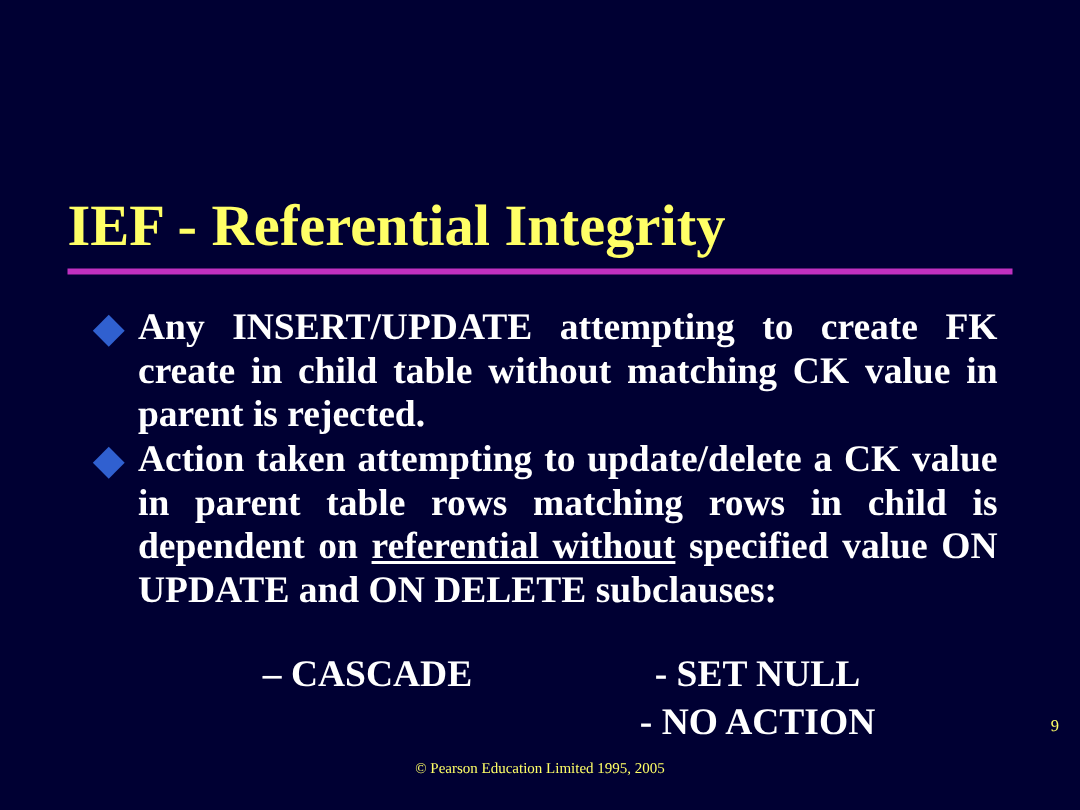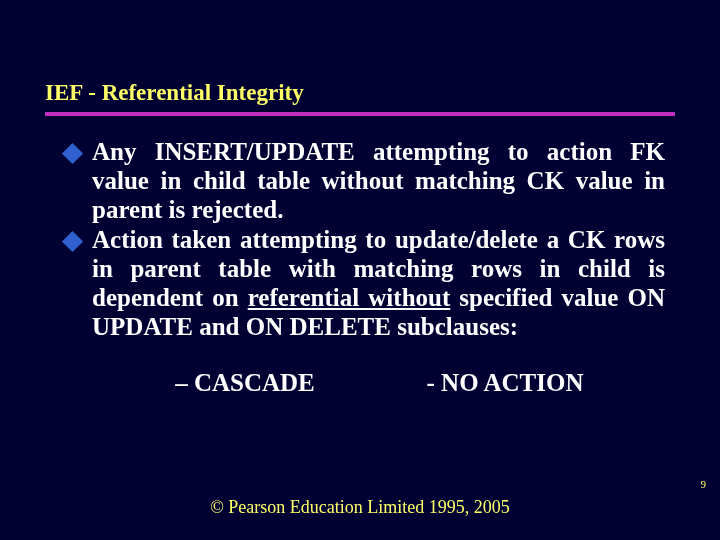--- a/index.html
+++ b/index.html
@@ -11,26 +11,27 @@
     position: relative;
   }
   .slide {
     width: 720px;
     height: 540px;
     padding: 80px 45px 0 45px;
     position: relative;
   }
   .title {
     color: #ffff66;
-    font-size: 23px;
+    font-size: 39px;
     font-weight: bold;
     padding-bottom: 6px;
     border-bottom: 4px solid #c030c0;
     margin-bottom: 22px;
     font-family: "Times New Roman", Times, serif;
+    margin-top: 48px;
   }
   .content {
     padding: 0 10px 0 20px;
   }
   .bullet-item {
     display: flex;
     align-items: flex-start;
     margin-bottom: 2px;
   }
   .bullet-icon {
@@ -71,21 +72,21 @@
     white-space: nowrap;
     font-family: "Times New Roman", Times, serif;
   }
   .footer {
     position: absolute;
     left: 0;
     bottom: 22px;
     width: 720px;
     text-align: center;
     color: #ffff66;
-    font-size: 18px;
+    font-size: 10px;
     font-family: "Times New Roman", Times, serif;
   }
   .slide-number {
     position: absolute;
     right: 14px;
     bottom: 50px;
     color: #ffff66;
     font-size: 11px;
     font-family: "Times New Roman", Times, serif;
   }
@@ -95,36 +96,37 @@
 
 <div class="slide">
 
   <div class="title">IEF - Referential Integrity</div>
 
   <div class="content">
 
     <div class="bullet-item">
       <div class="bullet-icon"></div>
       <div class="bullet-text">
-        <span>Any INSERT/UPDATE attempting to action FK value in child table without matching CK value in parent is rejected.</span><span class="underline"></span><span></span>
+        <span>Any INSERT/UPDATE attempting to create FK create in child table without matching CK value in parent is rejected.</span><span class="underline"></span><span></span>
       </div>
     </div>
 
     <div class="bullet-item">
       <div class="bullet-icon"></div>
       <div class="bullet-text">
-        <span>Action taken attempting to update/delete a CK rows in parent table with matching rows in child is dependent on </span><span class="underline">referential without</span><span> specified value ON UPDATE and ON DELETE subclauses:</span>
+        <span>Action taken attempting to update/delete a CK value in parent table rows matching rows in child is dependent on </span><span class="underline">referential without</span><span> specified value ON UPDATE and ON DELETE subclauses:</span>
       </div>
     </div>
 
     <div class="options">
       <div class="opt-col left">
         <div class="opt-line">– CASCADE</div>
       </div>
       <div class="opt-col right">
+        <div class="opt-line">-  SET NULL</div>
         <div class="opt-line">-  NO ACTION</div>
       </div>
     </div>
 
   </div>
 
   <div class="footer">© Pearson Education Limited 1995, 2005</div>
   <div class="slide-number">9</div>
 
 </div>

